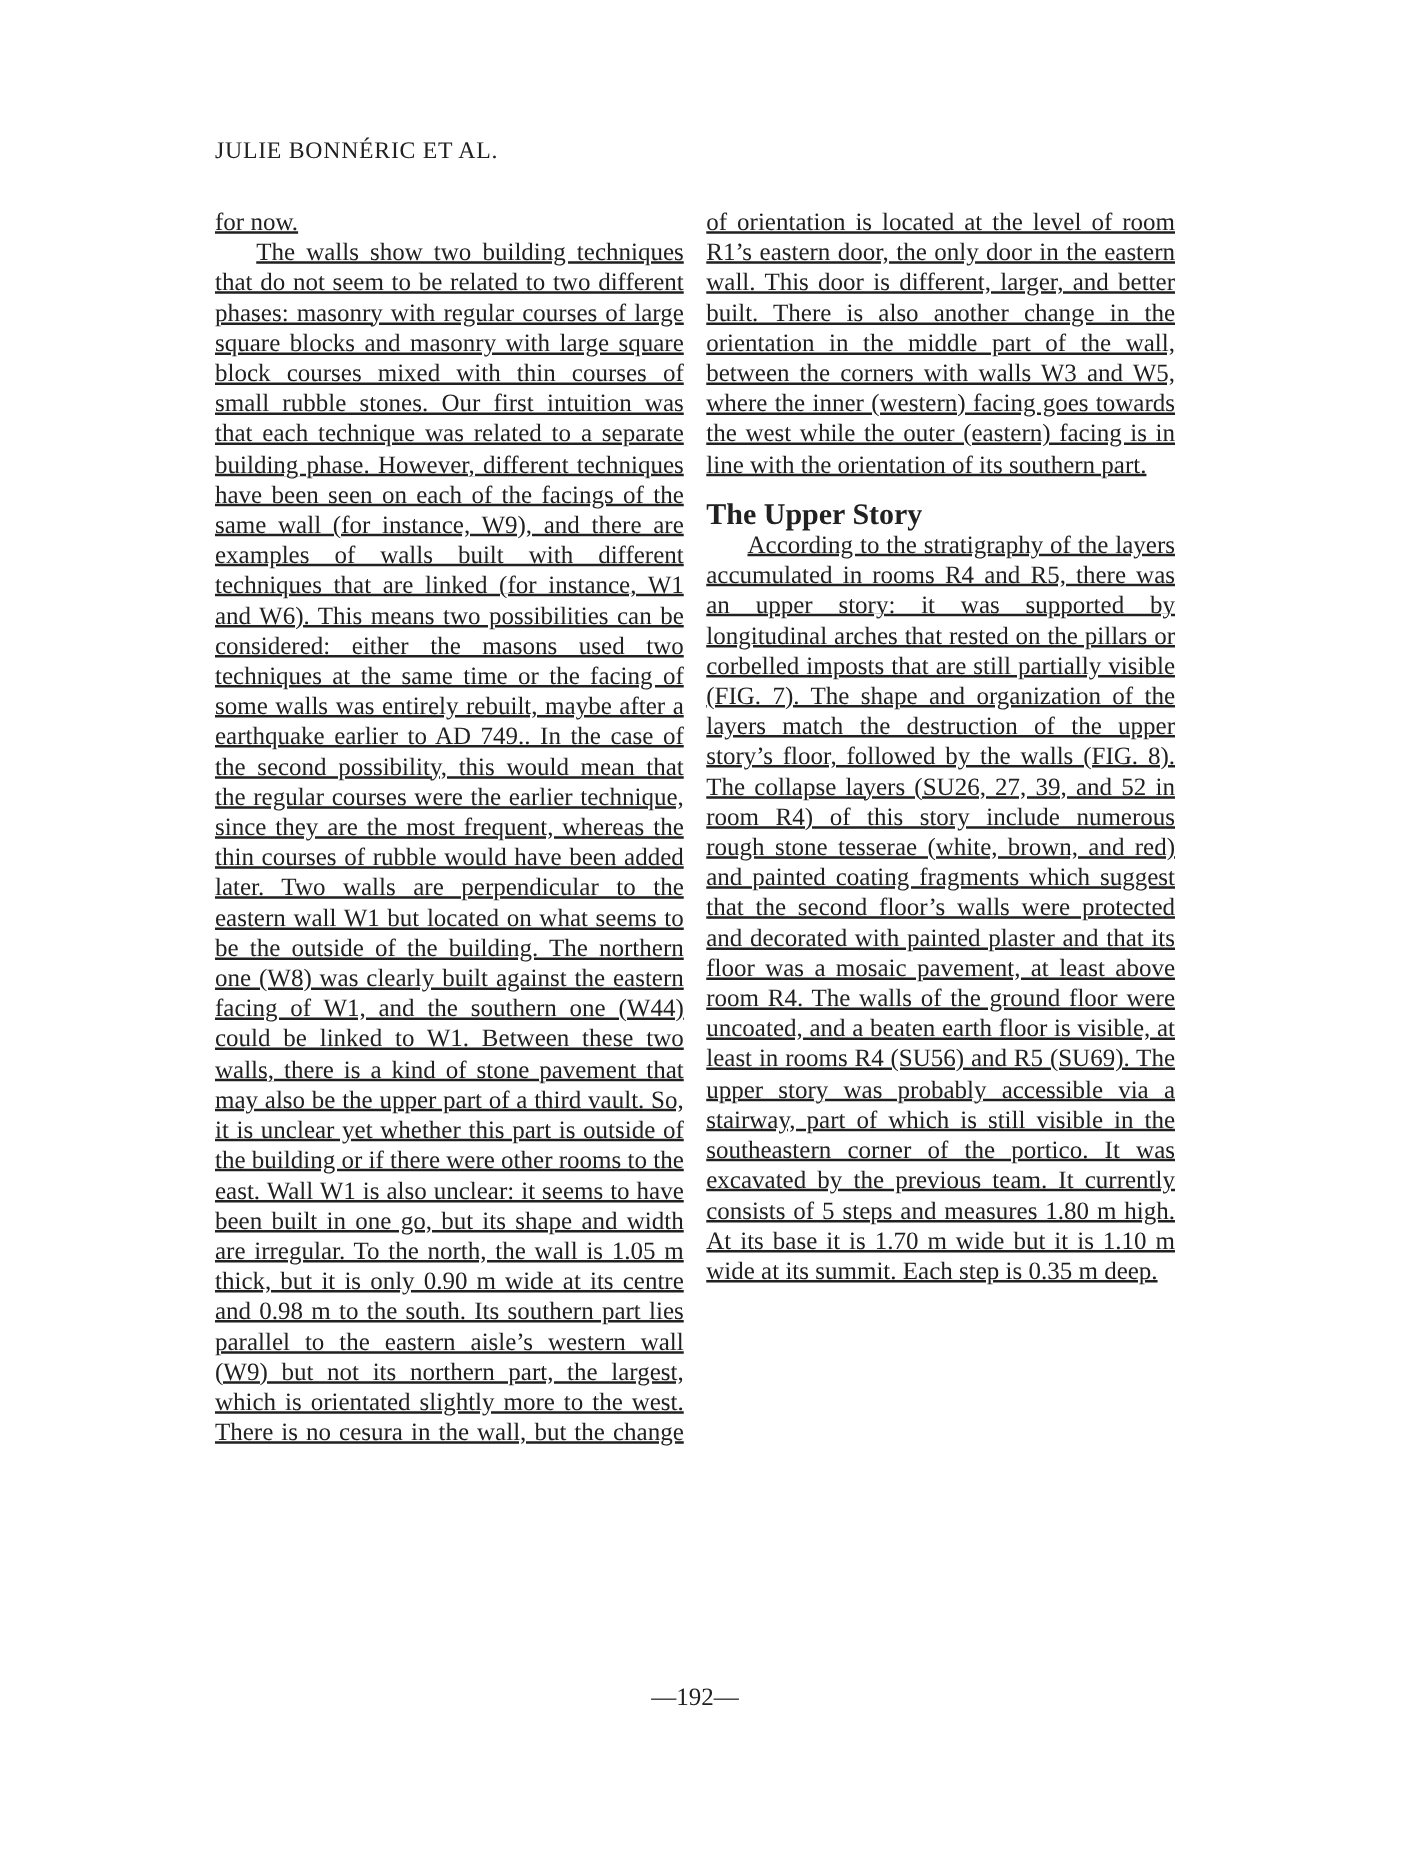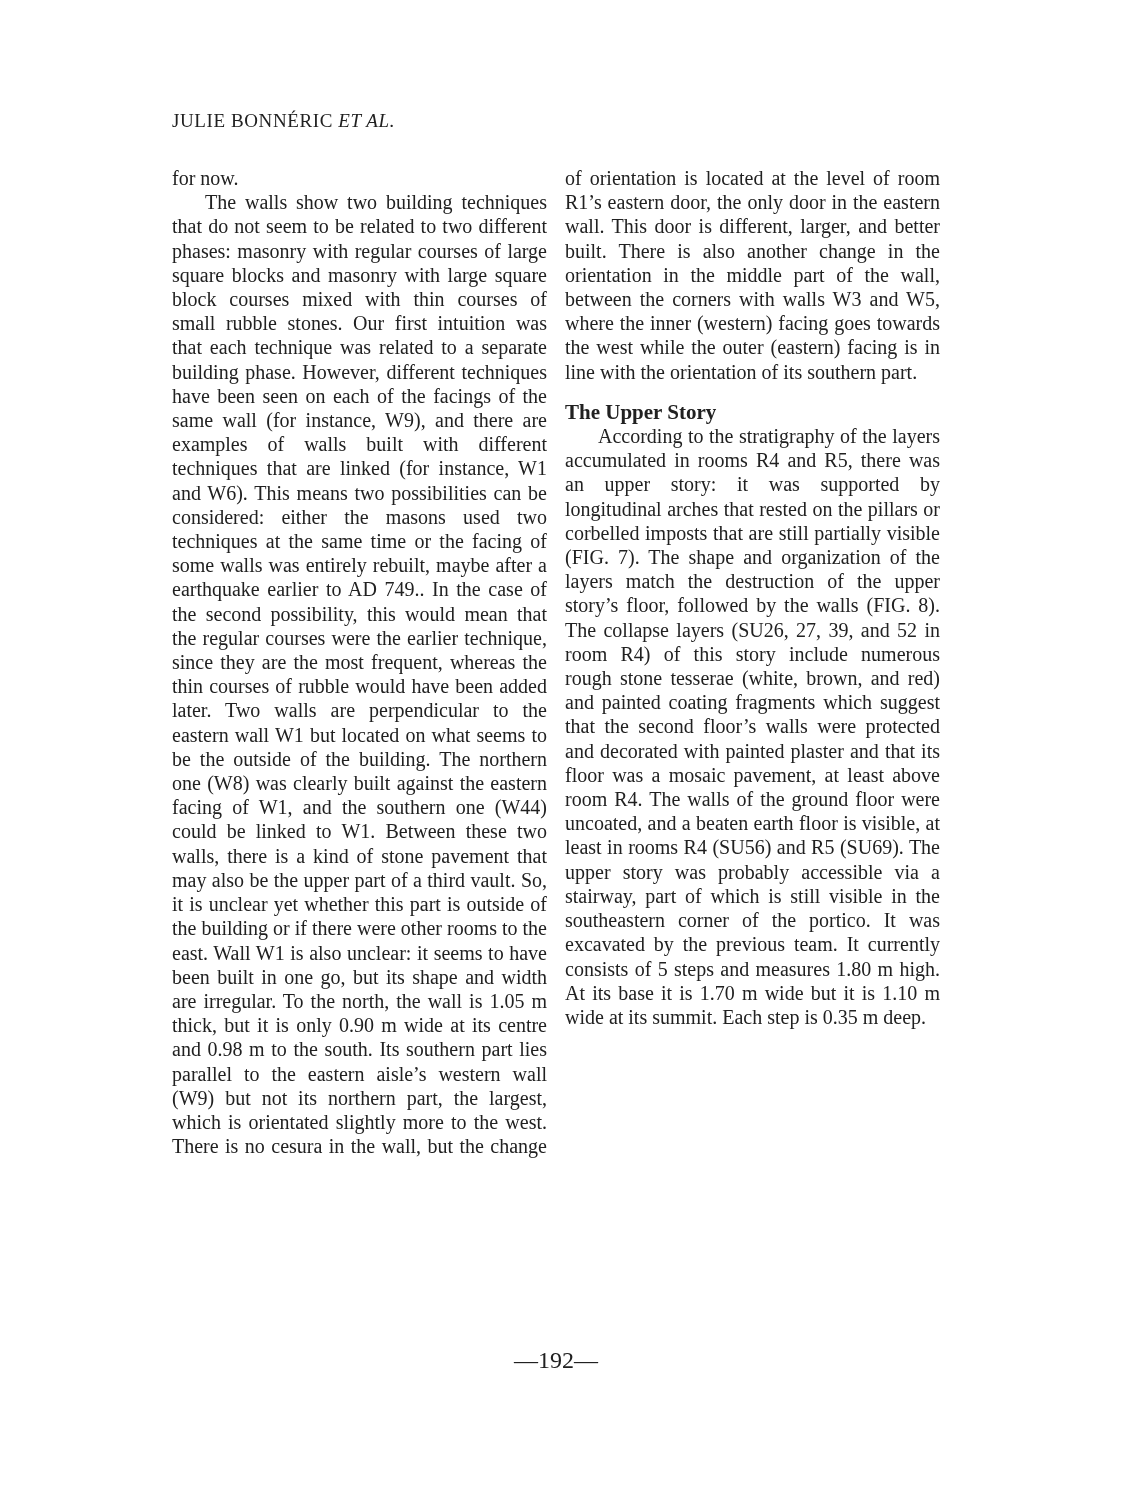--- a/index.html
+++ b/index.html
@@ -16,61 +16,61 @@
   }
   .running-head {
     position: absolute;
     left: 172px;
     top: 110px;
     font-size: 19px;
     letter-spacing: 0.6px;
     white-space: nowrap;
   }
   .running-head .etal {
-    font-style: italic;
   }
   .columns {
     position: absolute;
     left: 172px;
     top: 166px;
     width: 768px;
     display: flex;
     justify-content: space-between;
   }
   .column {
     width: 375px;
     font-size: 20px;
     line-height: 24.2px;
     text-align: justify;
   }
   .column p {
     margin: 0;
     padding: 0;
+    text-decoration: underline;
   }
   .column p.indent {
     text-indent: 33px;
   }
   .column p.cont {
     text-align-last: justify;
   }
   .column h2.section-heading {
-    font-size: 21px;
+    font-size: 24px;
     font-weight: bold;
     margin: 16px 0 0 0;
     padding: 0;
     text-align: left;
     line-height: 24.2px;
   }
   .page-number {
     position: absolute;
     left: 172px;
     width: 768px;
     top: 1347px;
     text-align: center;
-    font-size: 24px;
+    font-size: 20px;
   }
 </style>
 </head>
 <body>
 
 <div class="running-head">
   <span>JULIE BONNÉRIC </span><span class="etal">ET AL.</span>
 </div>
 
 <div class="columns">

